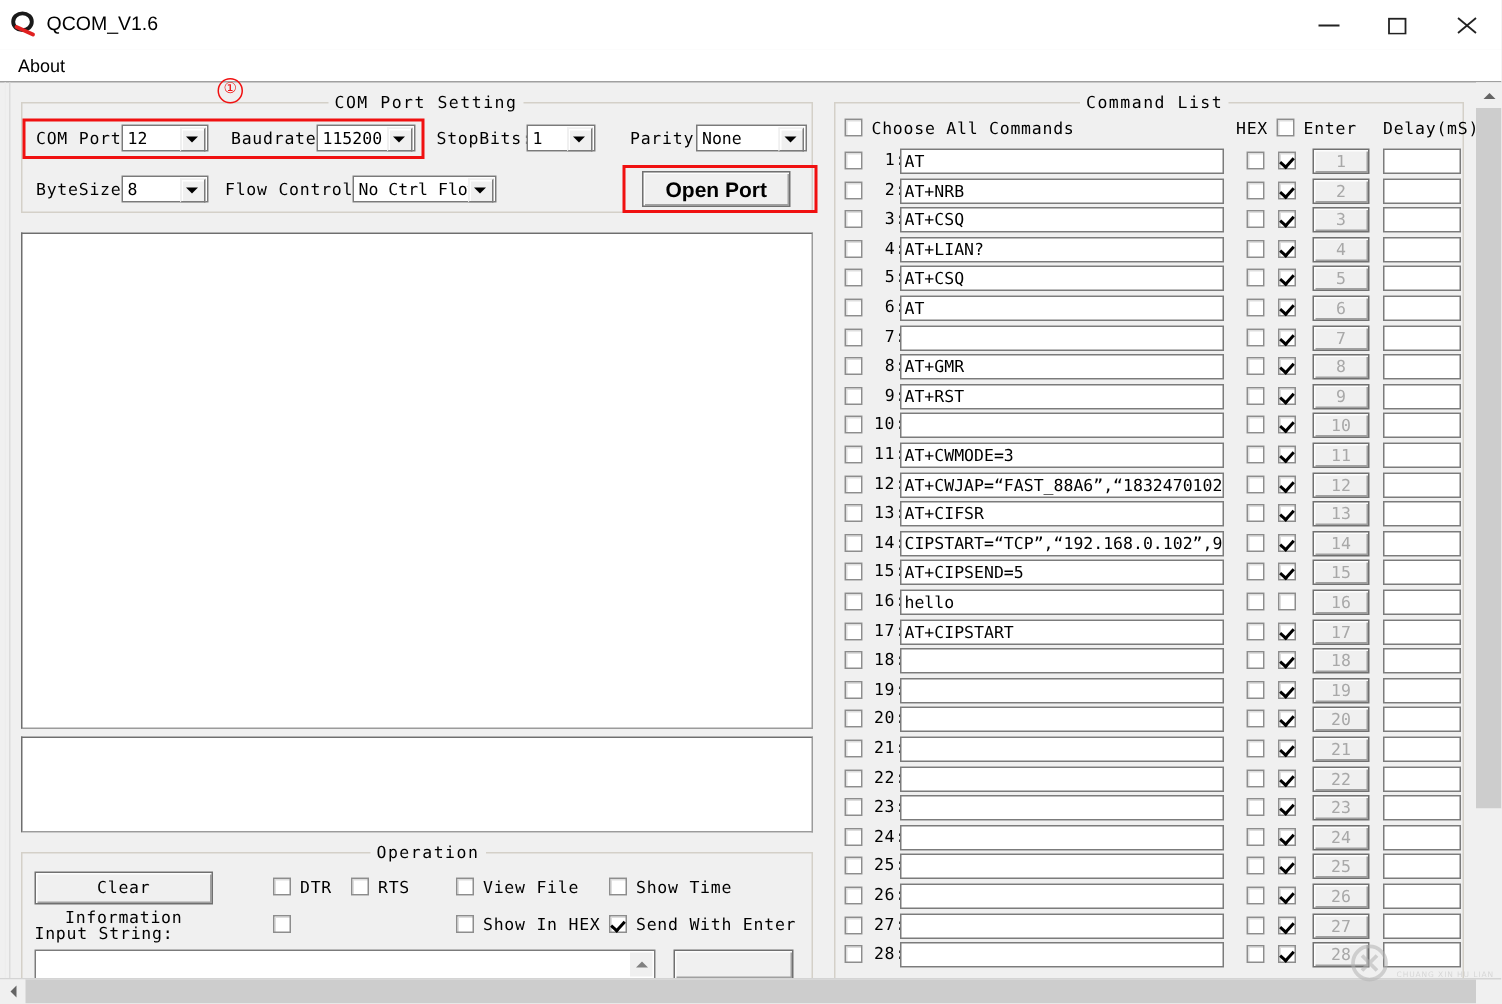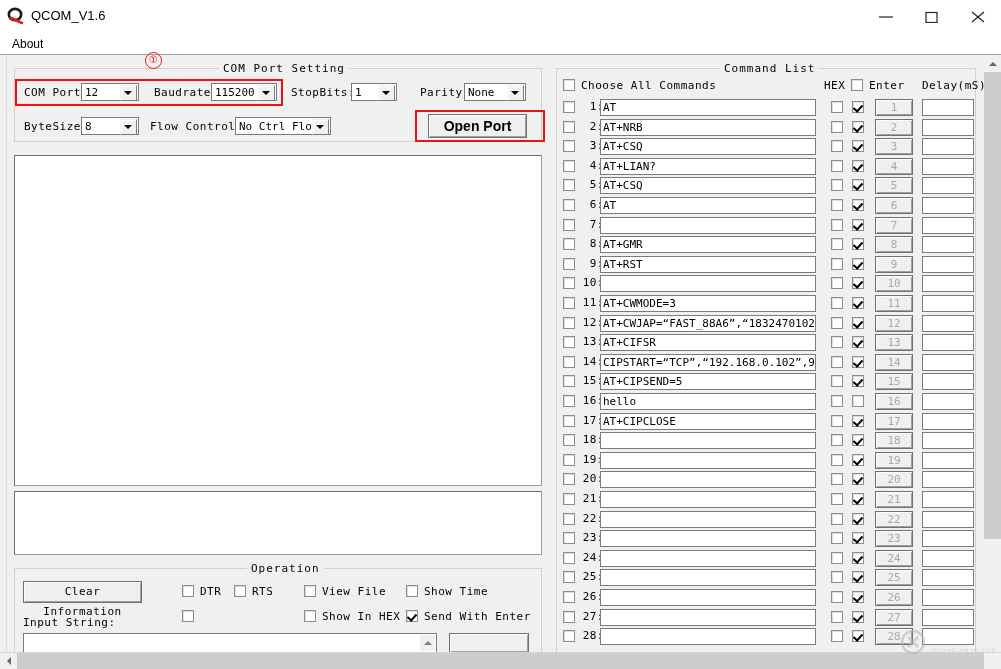--- a/index.html
+++ b/index.html
@@ -158,21 +158,21 @@
     <div class="carrow"></div>
   </div>
 
   <div class="lbl" style="left:291px;top:86px;">StopBits:</div>
   <div class="combo" style="left:351px;top:83px;width:46px;">
     <div class="cval">1</div>
     <div class="carrow"></div>
   </div>
 
   <div class="lbl" style="left:420px;top:86px;">Parity:</div>
-  <div class="combo" style="left:464px;top:83px;width:62px;">
+  <div class="combo" style="left:464px;top:83px;width:74px;">
     <div class="cval">None</div>
     <div class="carrow"></div>
   </div>
 
   <div class="lbl" style="left:24px;top:120px;">ByteSize:</div>
   <div class="combo" style="left:81px;top:117px;width:58px;">
     <div class="cval">8</div>
     <div class="carrow"></div>
   </div>
 
@@ -448,21 +448,21 @@
         <div class="cb" style="left:852px;top:395px;"></div>
         <div class="btn num" style="left:875px;top:393px;width:38px;height:17px;line-height:15px;">16</div>
         <div class="tin" style="left:922px;top:393px;width:52px;height:17px;">
           <div class="tv"></div>
         </div>
       </div>
       <div>
         <div class="cb" style="left:563px;top:414.6px;"></div>
         <div class="lbl" style="left:580px;top:413.6px;width:24px;text-align:right;">17:</div>
         <div class="tin" style="left:600px;top:412.6px;width:216px;height:17px;">
-          <div class="tv">AT+CIPCLOSE</div>
+          <div class="tv">AT+CIPSTART</div>
         </div>
         <div class="cb" style="left:831px;top:414.6px;"></div>
         <div class="cb checked" style="left:852px;top:414.6px;"></div>
         <div class="btn num" style="left:875px;top:412.6px;width:38px;height:17px;line-height:15px;">17</div>
         <div class="tin" style="left:922px;top:412.6px;width:52px;height:17px;">
           <div class="tv"></div>
         </div>
       </div>
       <div>
         <div class="cb" style="left:563px;top:434.20000000000005px;"></div>

